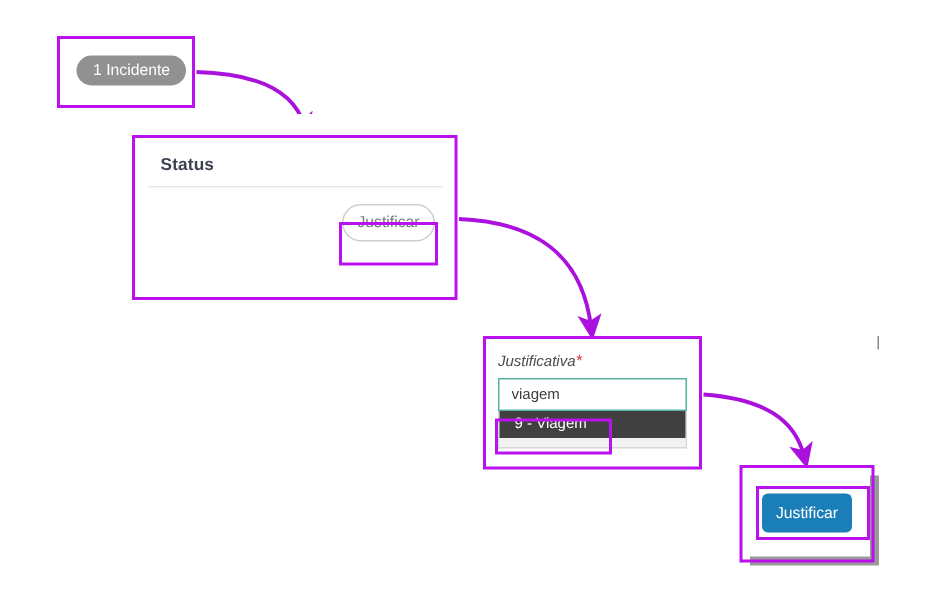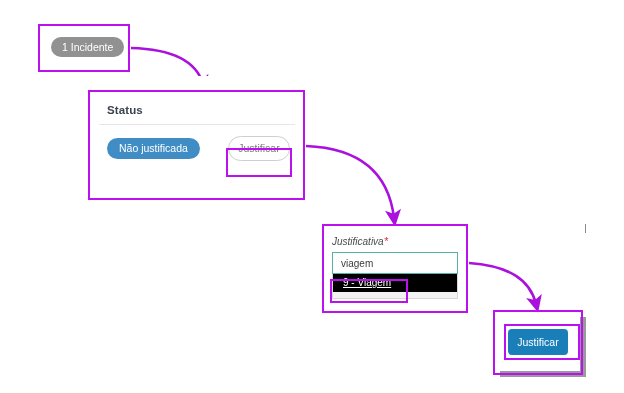--- a/index.html
+++ b/index.html
@@ -172,23 +172,22 @@
   .dd-option {
     height: 18px;
     line-height: 18px;
     font-size: 10px;
     padding-left: 10px;
     color: #2e2e2e;
     box-sizing: border-box;
     white-space: nowrap;
   }
   .dd-option.selected {
-    background: #000000;
-    color: #ffffff;
-    text-decoration: underline;
+    background: #404040;
+    color: #ffffff;
   }
   .dd-filler {
     height: 6px;
     background: #f2f2f2;
   }
 
   
   #submit-shadow {
     position: absolute;
     left: 500px;
@@ -254,21 +253,20 @@
   </svg>
 
   <div id="badge-card">
     <div class="pill-gray">1 Incidente</div>
   </div>
   <div class="anno-box" style="left:38px;top:24px;width:92px;height:48px;"></div>
 
   <div id="status-card">
     <div id="status-title">Status</div>
     <div id="status-divider"></div>
-    <div class="pill-blue">Não justificada</div>
     <div class="btn-outline">Justificar</div>
   </div>
   <div class="anno-box" style="left:88px;top:90px;width:217px;height:110px;"></div>
   <div class="anno-box" style="left:226px;top:148px;width:66px;height:29px;"></div>
 
   <div id="just-card">
     <div id="just-label">
       <span>Justificativa</span><span class="req">*</span>
     </div>
     <input id="just-input" type="text" value="viagem" style="">

